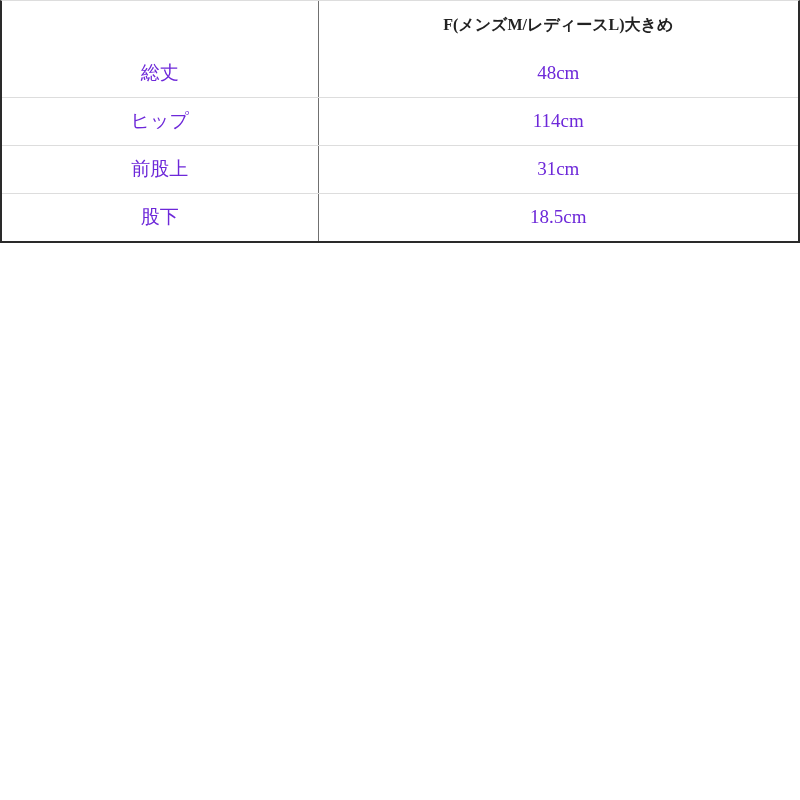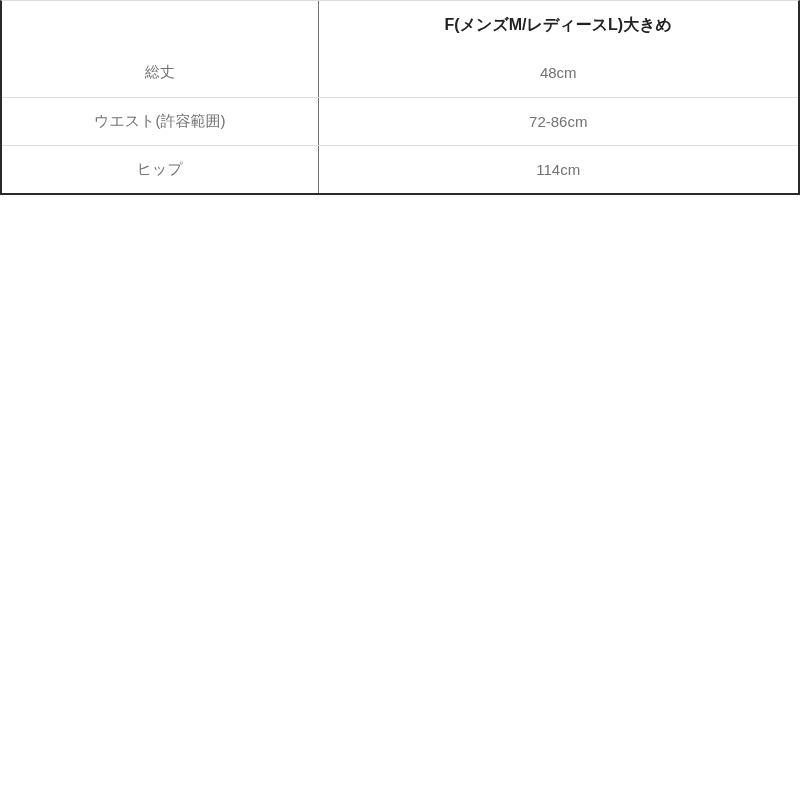--- a/index.html
+++ b/index.html
@@ -1,15 +1,15 @@
 <!DOCTYPE html>
 <html><head>
 <meta charset="utf-8">
 <style>
-  * { box-sizing: border-box; }
+  * { box-sizing: border-box; font-family: Liberation Serif, serif; }
   html, body { margin: 0; padding: 0; }
   body {
     width: 800px;
     height: 800px;
     background: #ffffff;
     font-family: "Liberation Sans", "DejaVu Sans", sans-serif;
     overflow: hidden;
   }
   .table-wrap {
     width: 800px;
@@ -38,23 +38,23 @@
   }
   table.size-chart .label-cell {
     border-right: 1px solid #707070;
   }
   table.size-chart th {
     font-size: 16px;
     font-weight: bold;
     color: #222222;
   }
   table.size-chart td {
-    font-size: 15px;
+    font-size: 19px;
     font-weight: normal;
-    color: #737373;
+    color: #6d28d9;
   }
 </style>
 </head>
 <body>
 
 <div class="table-wrap">
   <table class="size-chart">
     <colgroup>
       <col class="c1">
       <col class="c2">
@@ -64,22 +64,26 @@
         <th class="label-cell"></th>
         <th class="value-cell">F(メンズM/レディースL)大きめ</th>
       </tr>
     </thead>
     <tbody>
       <tr>
         <td class="label-cell">総丈</td>
         <td class="value-cell">48cm</td>
       </tr>
       <tr>
-        <td class="label-cell">ウエスト(許容範囲)</td>
-        <td class="value-cell">72-86cm</td>
+        <td class="label-cell">ヒップ</td>
+        <td class="value-cell">114cm</td>
       </tr>
       <tr>
-        <td class="label-cell">ヒップ</td>
-        <td class="value-cell">114cm</td>
+        <td class="label-cell">前股上</td>
+        <td class="value-cell">31cm</td>
+      </tr>
+      <tr>
+        <td class="label-cell">股下</td>
+        <td class="value-cell">18.5cm</td>
       </tr>
     </tbody>
   </table>
 </div>
 
 </body></html>

